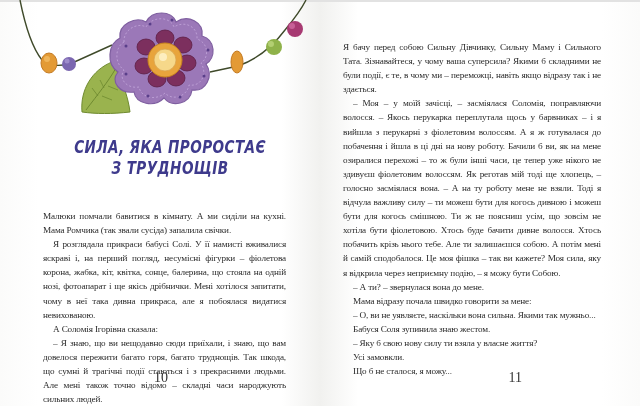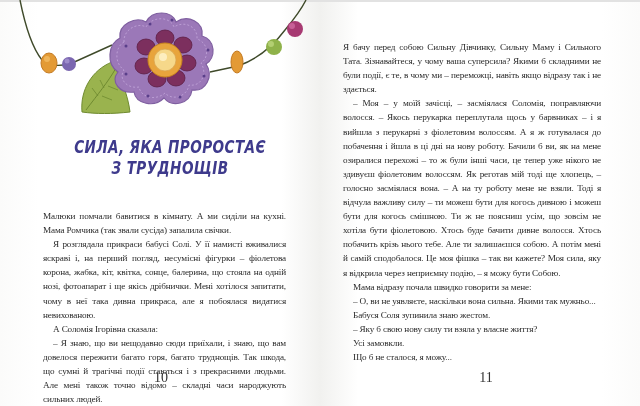--- a/index.html
+++ b/index.html
@@ -32,21 +32,21 @@
   .text p { margin:0; }
   .text p.indent { text-indent:10px; }
   .text p.italic { }
   .left .text { left:43px; width:243px; top:209px; }
   .right .text { left:23px; width:258px; top:40px; }
   .page-number {
     position:absolute; top:370px; font-size:14px; color:#333;
     font-family:Liberation Serif, serif; width:40px; text-align:center;
   }
   .left .page-number { left:141px; }
-  .right .page-number { left:146px; }
+  .right .page-number { left:162px;text-align:right; }
   .last-line { text-align-last:left; }
 </style>
 </head>
 <body>
 
 <div class="spread"></div>
 <div class="topline"></div>
 
 <div class="page left">
   <svg class="illustration" viewBox="0 0 320 125" xmlns="http://www.w3.org/2000/svg">
@@ -110,20 +110,21 @@
     <p class="indent last-line">– Я знаю, що ви нещодавно сюди приїхали, і знаю, що вам довелося пережити багато горя, багато труднощів. Так шкода, що сумні й трагічні події стаються і з прекрасними людьми. Але мені також точно відомо – складні часи народжують сильних людей.</p>
   </div>
 
   <div class="page-number">10</div>
 </div>
 
 <div class="page right">
   <div class="text">
     <p>Я бачу перед собою Сильну Дівчинку, Сильну Маму і Сильного Тата. Зізнавайтеся, у чому ваша суперсила? Якими б складними не були події, є те, в чому ми – переможці, навіть якщо відразу так і не здається.</p>
     <p class="indent">– Моя – у моїй зачісці, – засміялася Соломія, поправляючи волосся. – Якось перукарка переплутала щось у барвниках – і я вийшла з перукарні з фіолетовим волоссям. А я ж готувалася до побачення і йшла в ці дні на нову роботу. Бачили б ви, як на мене озиралися перехожі – то ж були інші часи, це тепер уже нікого не здивуєш фіолетовим волоссям. Як реготав мій тоді ще хлопець, – голосно засміялася вона. – А на ту роботу мене не взяли. Тоді я відчула важливу силу – ти можеш бути для когось дивною і можеш бути для когось смішною. Ти ж не поясниш усім, що зовсім не хотіла бути фіолетовою. Хтось буде бачити дивне волосся. Хтось побачить крізь нього тебе. Але ти залишаєшся собою. А потім мені й самій сподобалося. Це моя фішка – так ви кажете? Моя сила, яку я відкрила через неприємну подію, – я можу бути Собою.</p>
+    <p class="indent">– А ти? – звернулася вона до мене.</p>
     <p class="indent">Мама відразу почала швидко говорити за мене:</p>
     <p class="indent">– О, ви не уявляєте, наскільки вона сильна. Якими так мужньо...</p>
     <p class="indent">Бабуся Соля зупинила знаю жестом.</p>
     <p class="indent">– Яку б свою нову силу ти взяла у власне життя?</p>
     <p class="indent">Усі замовкли.</p>
     <p class="indent italic">Що б не сталося, я можу...</p>
 
   </div>
 
   <div class="page-number">11</div>

